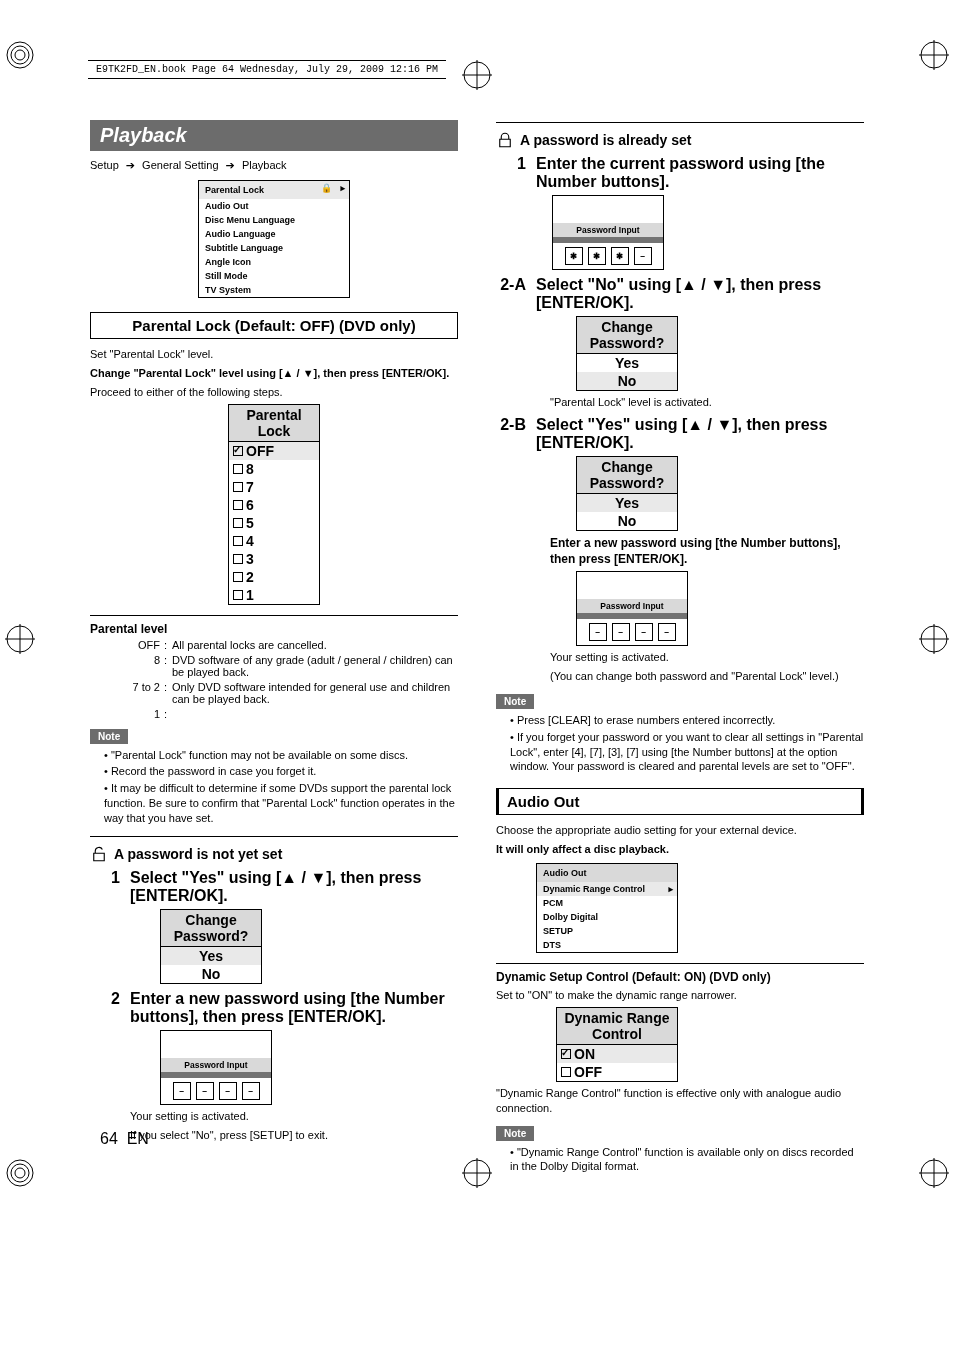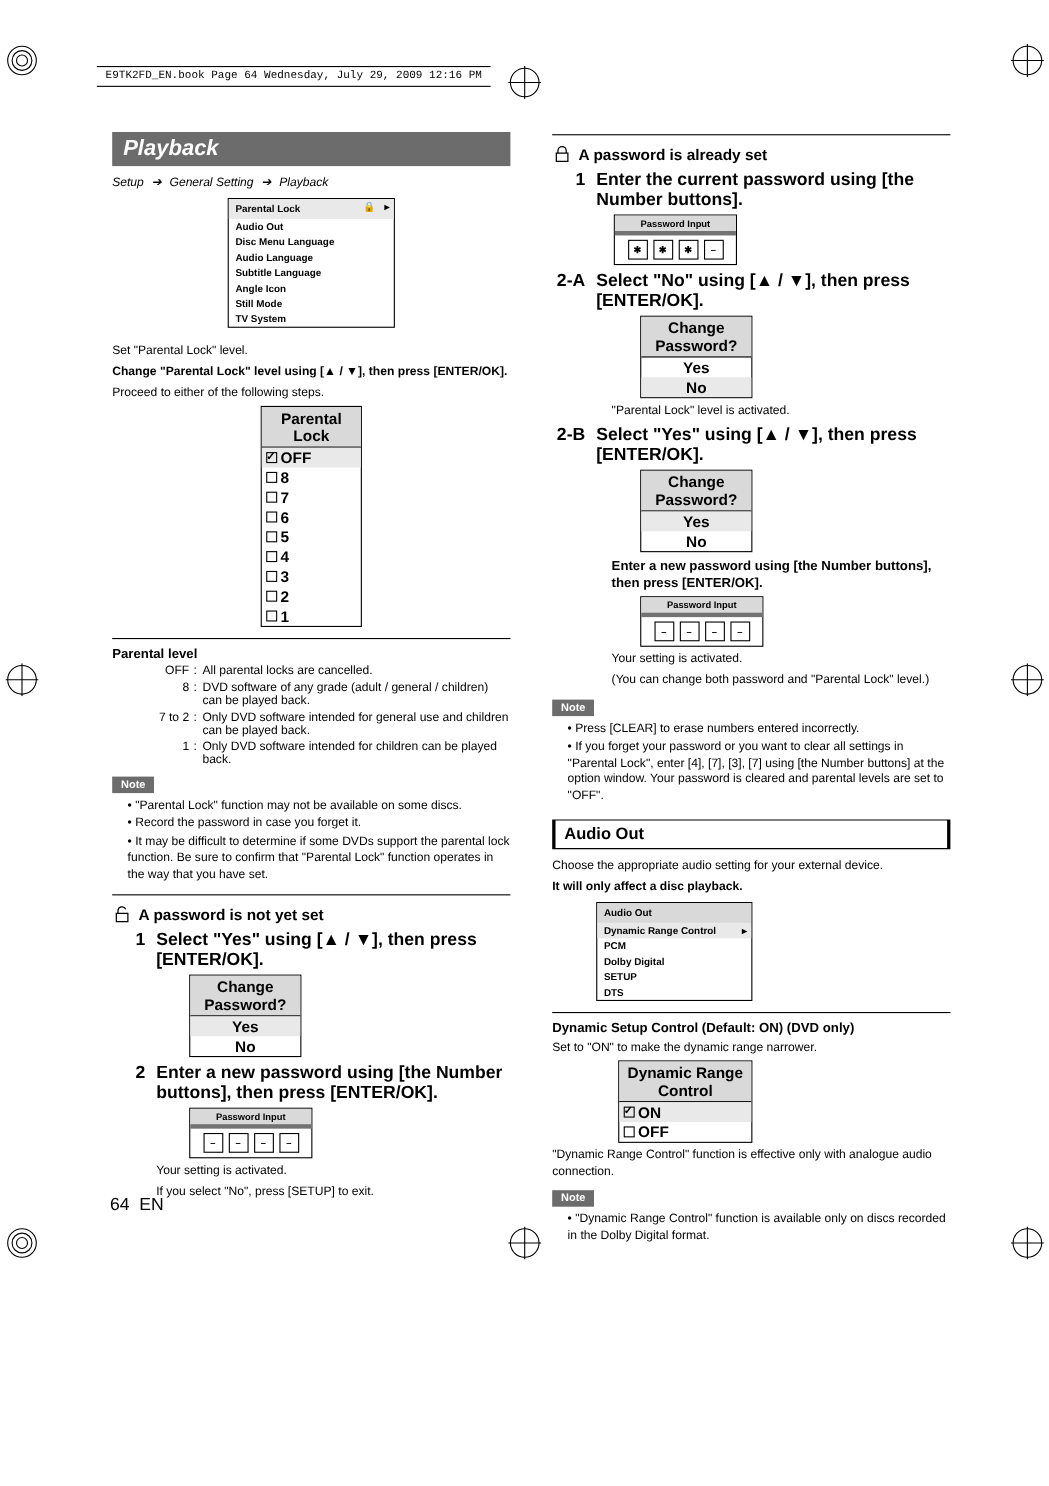--- a/index.html
+++ b/index.html
@@ -6,21 +6,21 @@
     font-family: Arial, Helvetica, sans-serif;
     font-size: 11px;
     color: #000;
     background: #fff;
     margin: 0;
     padding: 0;
     width: 954px;
   }
   .page-frame {
     position: relative;
-    padding: 30px 40px 40px 52px;
+    padding: 30px 40px 40px 40px;
   }
   .header-line {
     position: absolute;
     top: 60px;
     left: 88px;
     font-family: "Courier New", monospace;
     font-size: 10px;
     border: 1px solid #000;
     border-left: none;
     border-right: none;
@@ -57,21 +57,20 @@
     color: #fff;
     font-weight: bold;
     font-style: italic;
     font-size: 20px;
     padding: 4px 10px;
     margin-bottom: 8px;
   }
   .breadcrumb {
     font-size: 11px;
     margin-bottom: 8px;
-    font-style: italic;
   }
   .breadcrumb .arrow {
     margin: 0 4px;
   }
   .menu-panel {
     border: 1px solid #000;
     width: 150px;
     margin: 0 auto 14px auto;
     font-size: 9px;
     font-weight: bold;
@@ -168,21 +167,21 @@
   }
   .icon-heading svg { width:18px; height:18px; }
   .password-input-box {
     border:1px solid #000;
     width:110px;
     margin:4px 0 4px 40px;
     font-size:8.5px;
     font-weight:bold;
   }
   .password-input-box .pih {
-    background:#d9d9d9; text-align:center; padding:2px; border-bottom:4px solid #737373;
+    background:#d9d9d9; text-align:center; padding:2px; border-bottom:6px solid #737373;margin-top:27px;
   }
   .password-input-box .pib {
     display:flex; gap:5px; justify-content:center; padding:4px;
   }
   .password-input-box .pib .cell {
     width:16px; height:16px; border:1px solid #000; display:flex; align-items:center; justify-content:center;
   }
   .footer-pagenum {
     position:absolute;
     bottom:100px;
@@ -284,20 +283,21 @@
           <div>Audio Out</div>
           <div>Disc Menu Language</div>
           <div>Audio Language</div>
           <div>Subtitle Language</div>
           <div>Angle Icon</div>
           <div>Still Mode</div>
           <div>TV System</div>
         </div>
       </div>
 
+      <div class="sub-heading-box">Parental Lock (Default: OFF) (DVD only)</div>
       <p>Set "Parental Lock" level.</p>
       <p class="bold">Change "Parental Lock" level using [▲ / ▼], then press [ENTER/OK].</p>
       <p>Proceed to either of the following steps.</p>
 
       <div class="small-menu" style="width:90px; margin-left:auto;margin-right:auto;">
         <div class="small-menu-header">Parental Lock</div>
         <div class="small-menu-row hl">
             <span class="checkbox checked"></span>
             <span>OFF</span>
           </div>
@@ -349,21 +349,20 @@
             <div class="lvval">DVD software of any grade (adult / general / children) can be played back.</div>
           </div>
         <div class="lvrow">
             <div class="lvkey">7 to 2</div>
             <div class="lvsep">:</div>
             <div class="lvval">Only DVD software intended for general use and children can be played back.</div>
           </div>
         <div class="lvrow">
             <div class="lvkey">1</div>
             <div class="lvsep">:</div>
-            <div class="lvval">Only DVD software intended for children can be played back.</div>
           </div>
       </div>
 
       <div class="note-tag">Note</div>
       <ul class="bullets">
         <li>"Parental Lock" function may not be available on some discs.</li>
         <li>Record the password in case you forget it.</li>
         <li>It may be difficult to determine if some DVDs support the parental lock function. Be sure to confirm that "Parental Lock" function operates in the way that you have set.</li>
       </ul>
 

